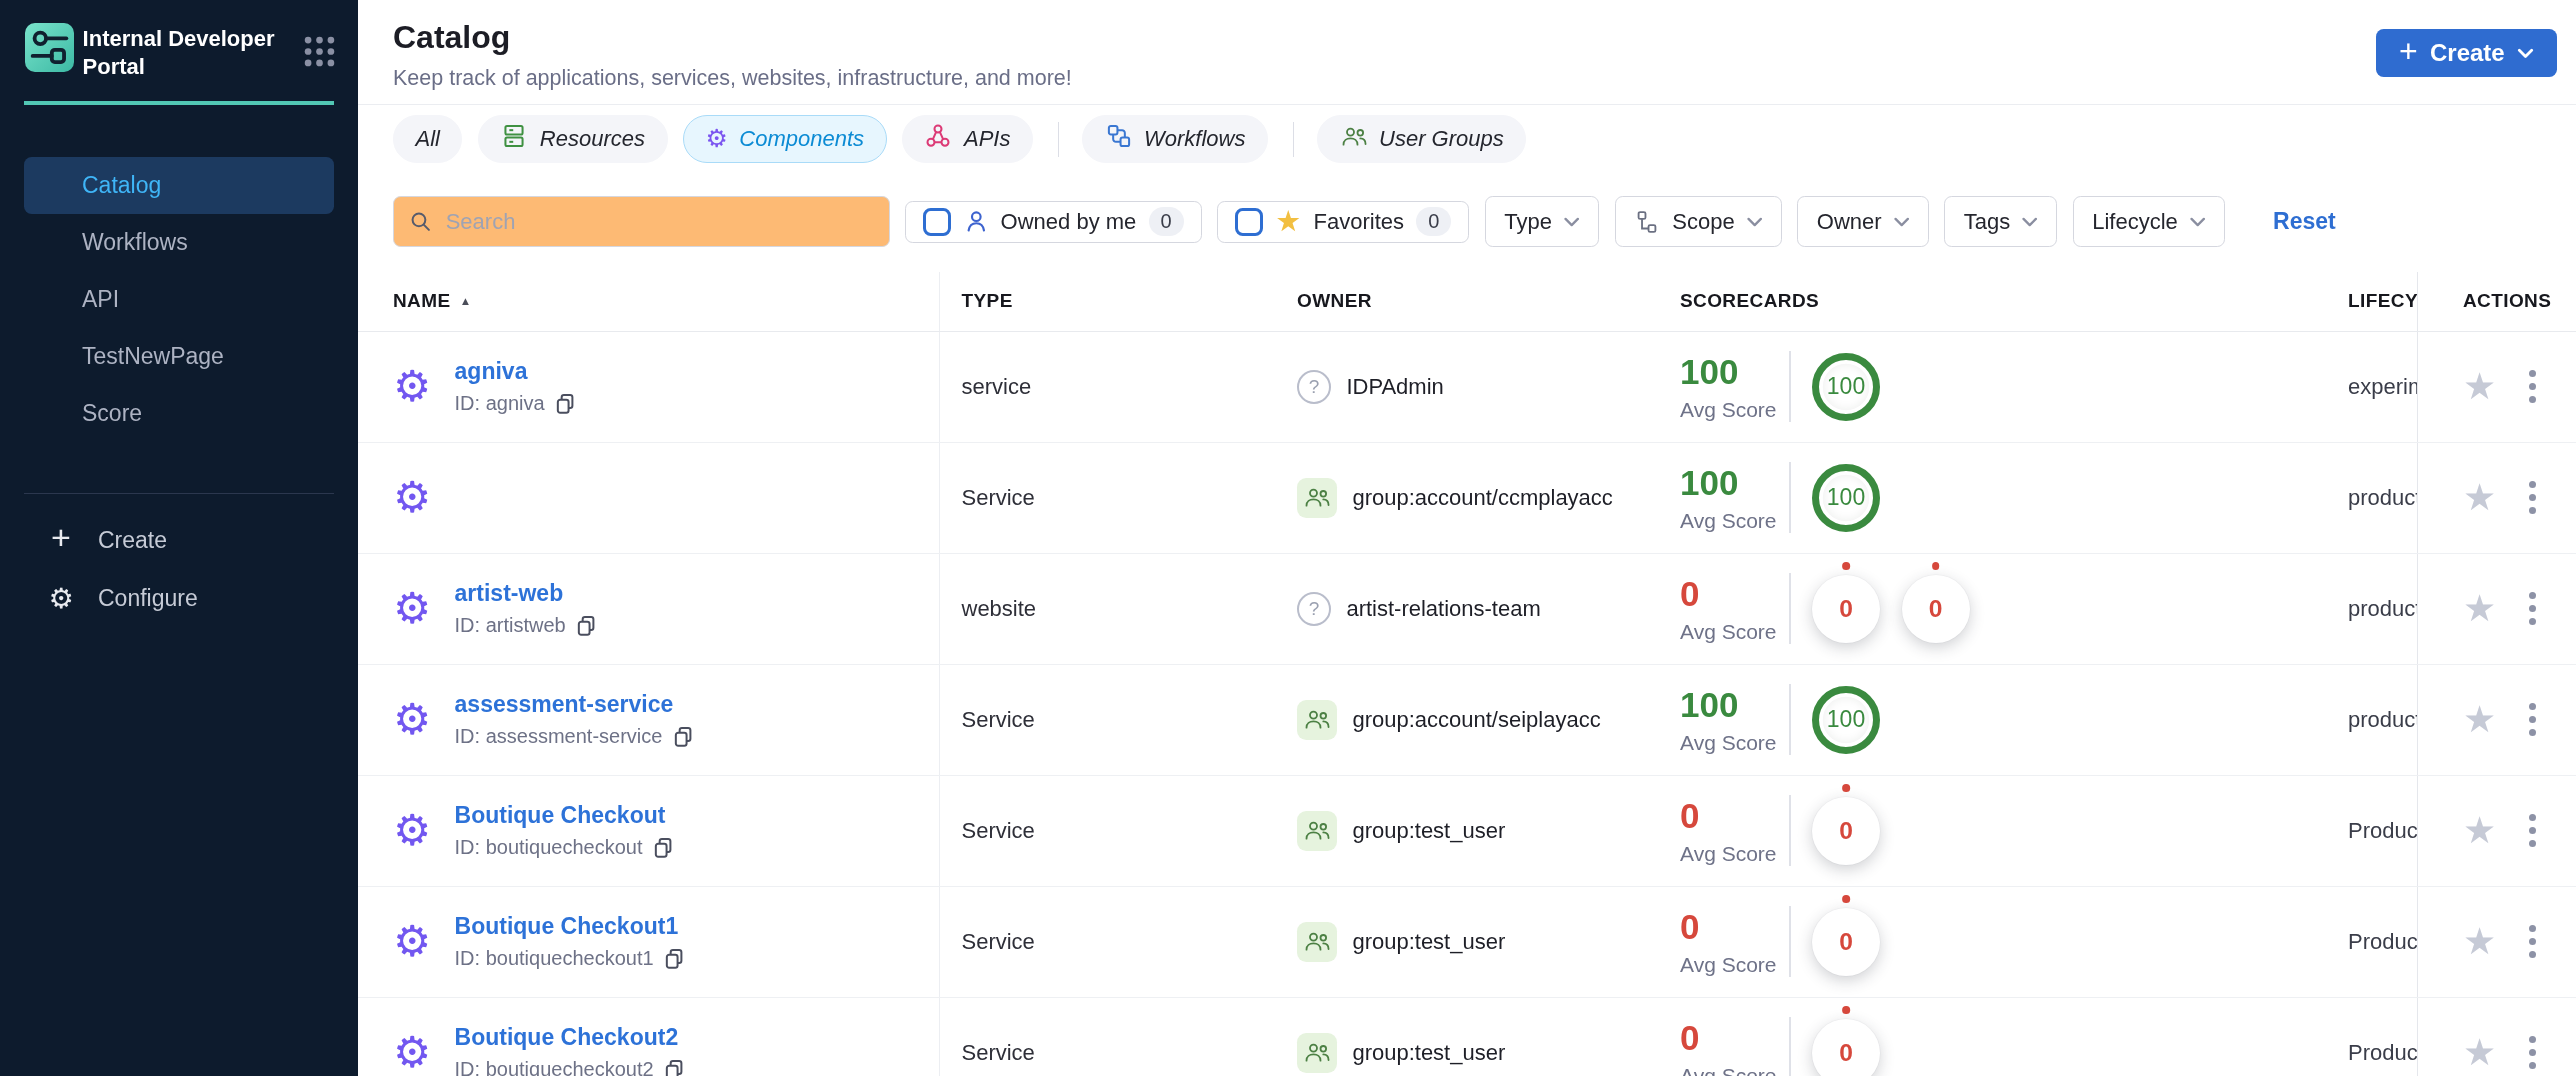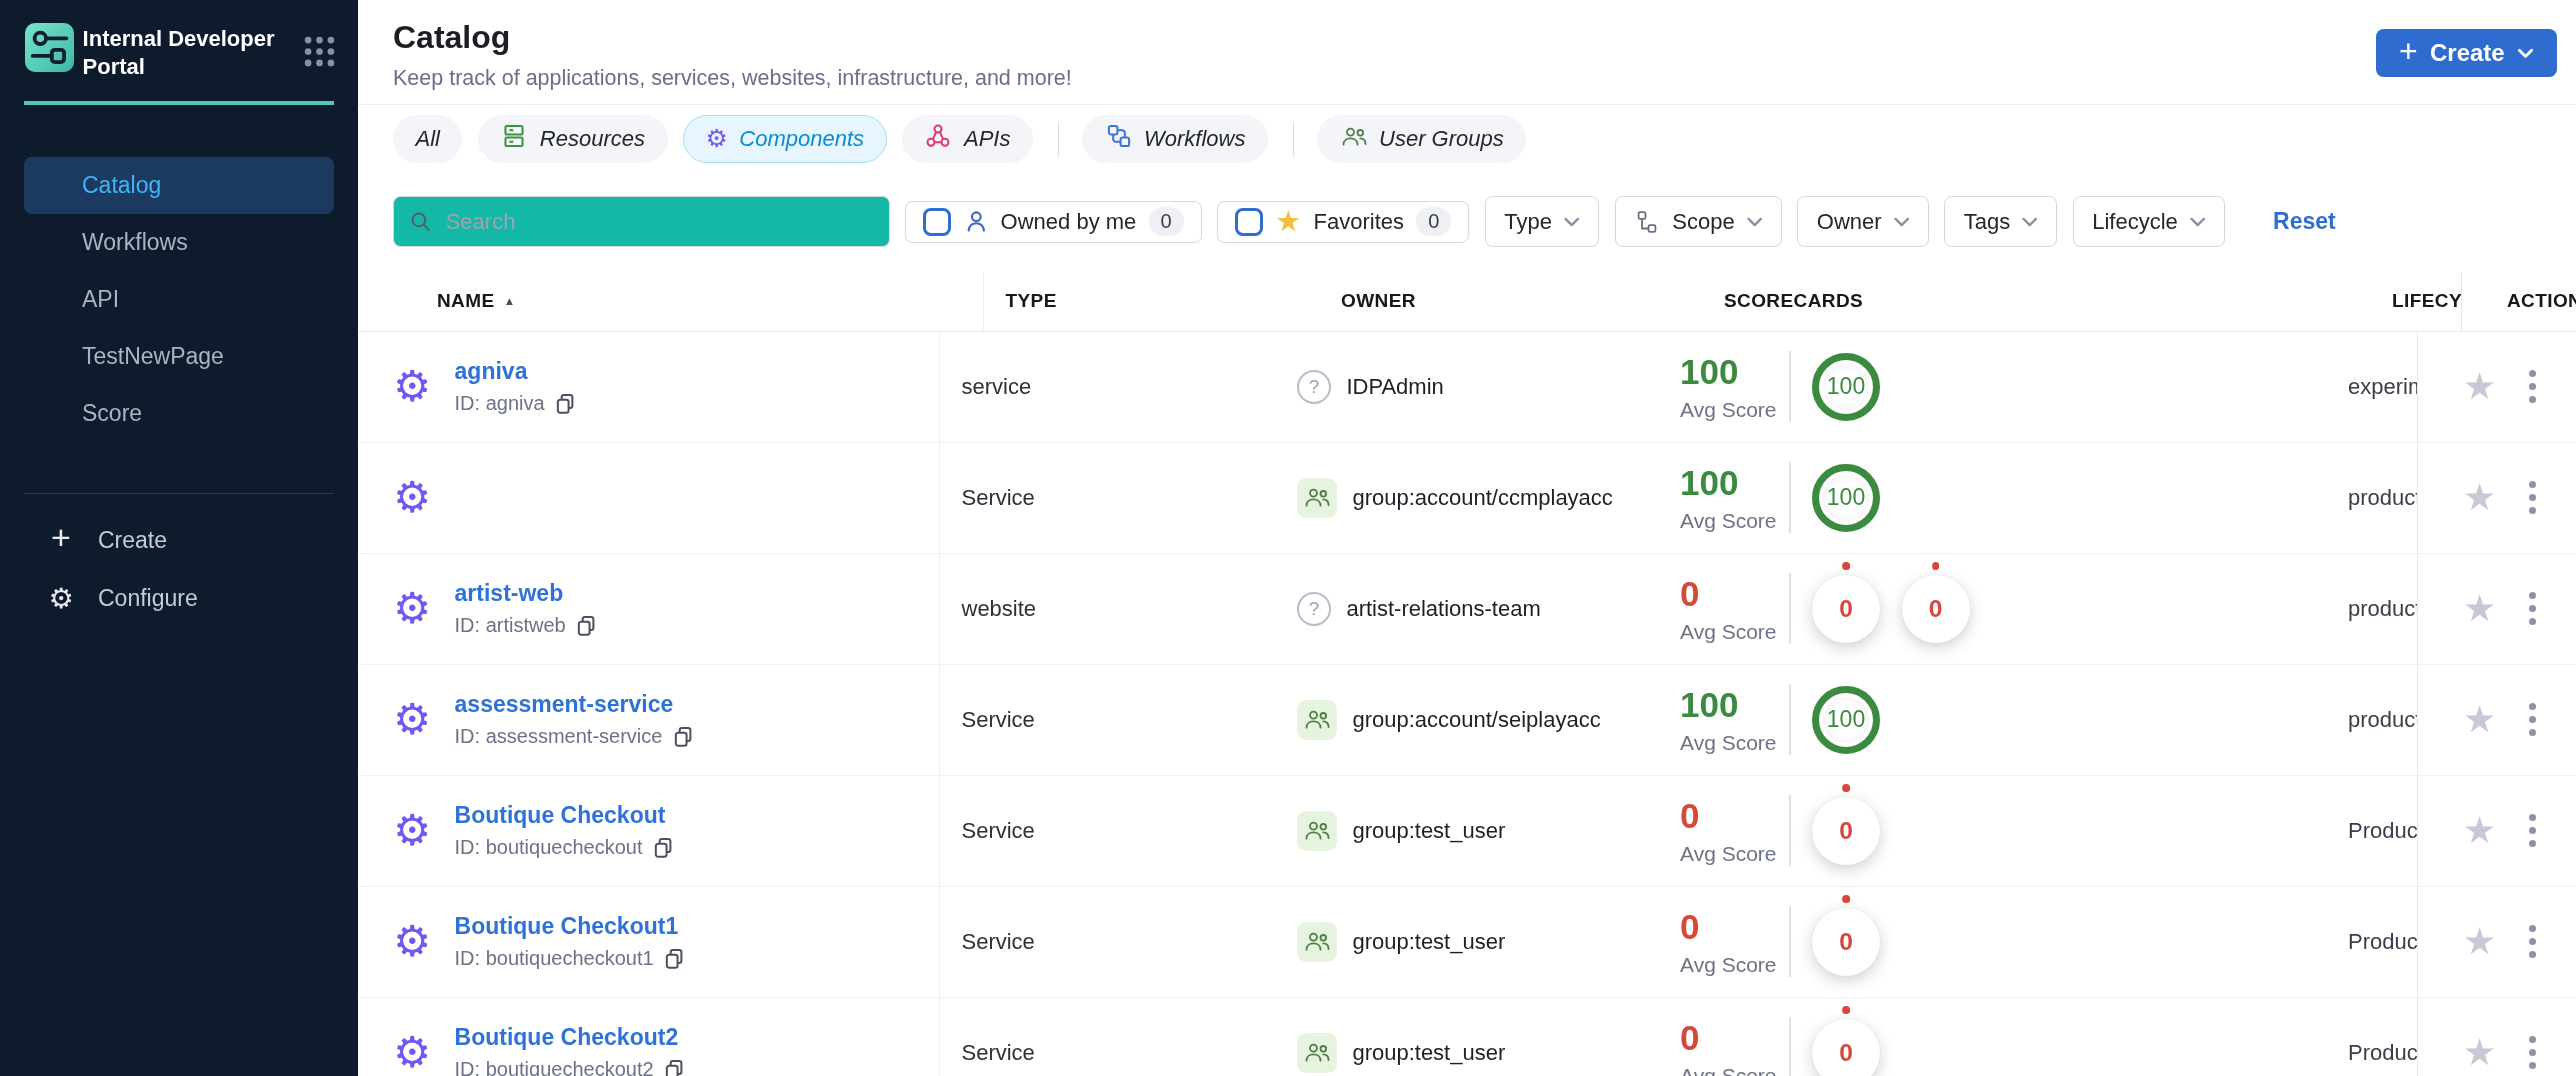--- a/index.html
+++ b/index.html
@@ -42,40 +42,40 @@
   .tab { height:48px; display:flex; align-items:center; gap:11.5px; padding:0 21.5px;
     border-radius:24px; background:#f4f5f9; border:1.5px solid #f4f5f9; font-size:22px;
     color:#24262e; margin-right:15.4px; cursor:pointer; white-space:nowrap;font-style:italic; }
   .tab.active { background:#e7f6fe; border-color:#a9dbf8; color:#0c8bd4; }
   .tab .gear-glyph { font-size:25px; color:#7b55f0; font-family:"Liberation Sans","DejaVu Sans",sans-serif; line-height:1; }
   .tab-divider { width:1.5px; height:35px; background:#dcdee6; margin:0 23px 0 9.2px; }
 
   
   .filters { display:flex; align-items:center; margin:23px 0 0 35px; }
   .search { width:497px; height:51px; border:1.5px solid #d5d7df; border-radius:7.7px;
-    display:flex; align-items:center; padding:0 15.4px; gap:11.5px; background:#14b8a6; }
+    display:flex; align-items:center; padding:0 15.4px; gap:11.5px; background:#fdba74; }
   .search input { border:none; outline:none; font-size:22px; color:#2a2b33; width:100%;
     font-family:inherit; background:transparent; }
   .search input::placeholder { color:#9fa3b3; }
   .check-group { height:42px; border:1.5px solid #d5d7df; border-radius:7.7px; display:flex;
     align-items:center; gap:12.3px; padding:0 17px; margin-left:15.4px; background:#fff; cursor:pointer; }
   .checkbox { width:28px; height:28px; border:3.1px solid #2e6ed2; border-radius:7.7px; background:#fff; flex-shrink:0; }
   .cg-label { font-size:22px; color:#25262e; white-space:nowrap; }
   .count-pill { min-width:35px; height:29px; background:#eef0f5; border-radius:14.6px;
     display:flex; align-items:center; justify-content:center; font-size:20px; color:#3a3d49; padding:0 9.2px; }
   .fav-star { color:#f2bf41; font-size:29px; line-height:1; font-family:"Liberation Sans","DejaVu Sans",sans-serif; }
   .dd { height:51px; border:1.5px solid #d5d7df; border-radius:7.7px; display:flex; align-items:center;
     gap:12.3px; padding:0 18.5px; margin-left:15.4px; font-size:22px; color:#25262e; background:#fff;
     cursor:pointer; white-space:nowrap; }
   .reset { margin-left:48px; color:#2e6ed2; font-size:23px; font-weight:bold; cursor:pointer; text-decoration:none; }
 
   
   .table { margin-top:24.6px; }
   .t-head, .t-row { display:grid; grid-template-columns:582px 337px 377px 684px 80px 158px; align-items:center; }
-  .t-head { height:60px; border-bottom:1.5px solid #e8eaee;padding-left:44px; }
+  .t-head { height:60px; border-bottom:1.5px solid #e8eaee; }
   .th { font-size:19px; font-weight:bold; color:#17181e; letter-spacing:0.4px; white-space:nowrap; }
   .hc { height:100%; display:flex; align-items:center; }
   .hc.b-right { border-right:1.5px solid #eceef2; }
   .hc.life { border-right:1.5px solid #e5e7ec; overflow:hidden; padding-left:10px; }
   .pad-name { padding-left:35px; gap:9.2px; }
   .pad-type { padding-left:21.5px; }
   .pad-owner { padding-left:20px; }
   .pad-score { padding-left:26px; }
   .pad-act { padding-left:45px; }
   .sort { font-size:11.5px; color:#4a4d59; font-family:"Liberation Sans","DejaVu Sans",sans-serif; }

